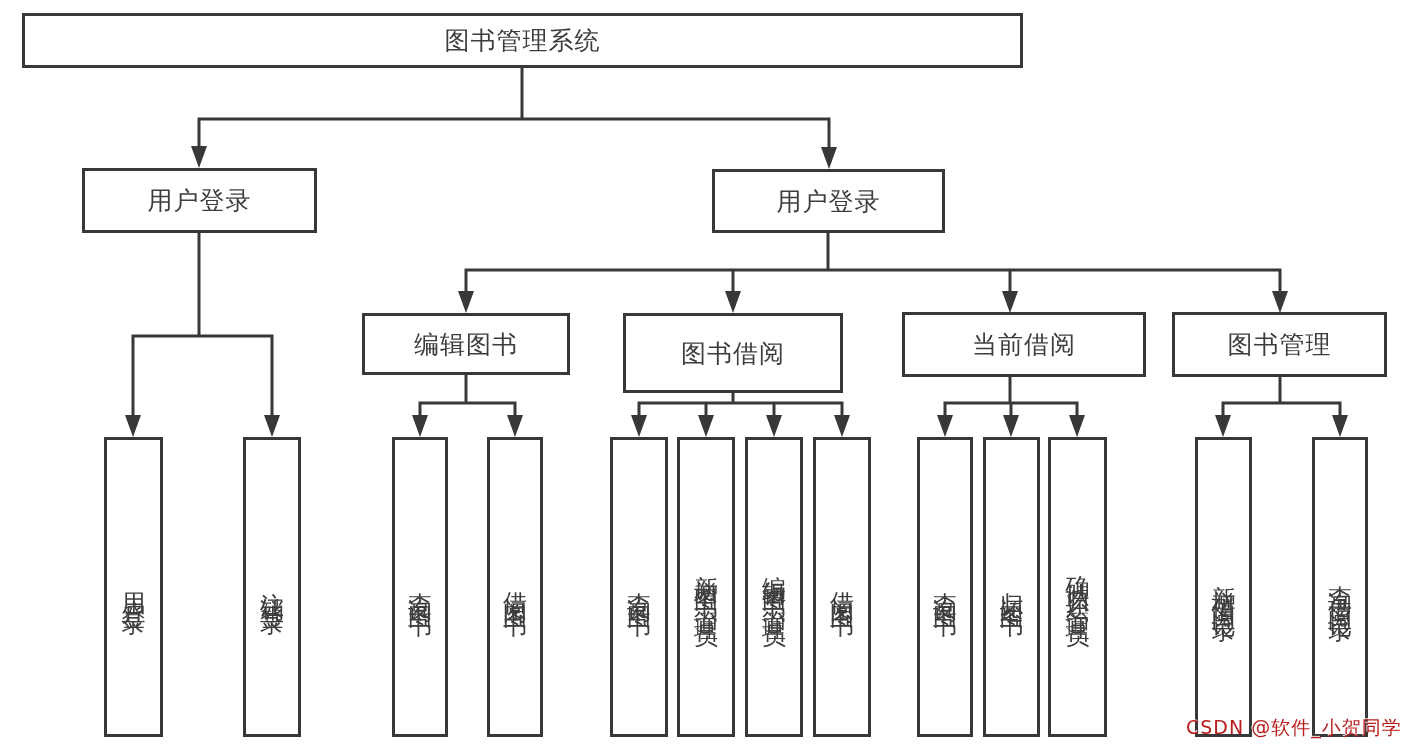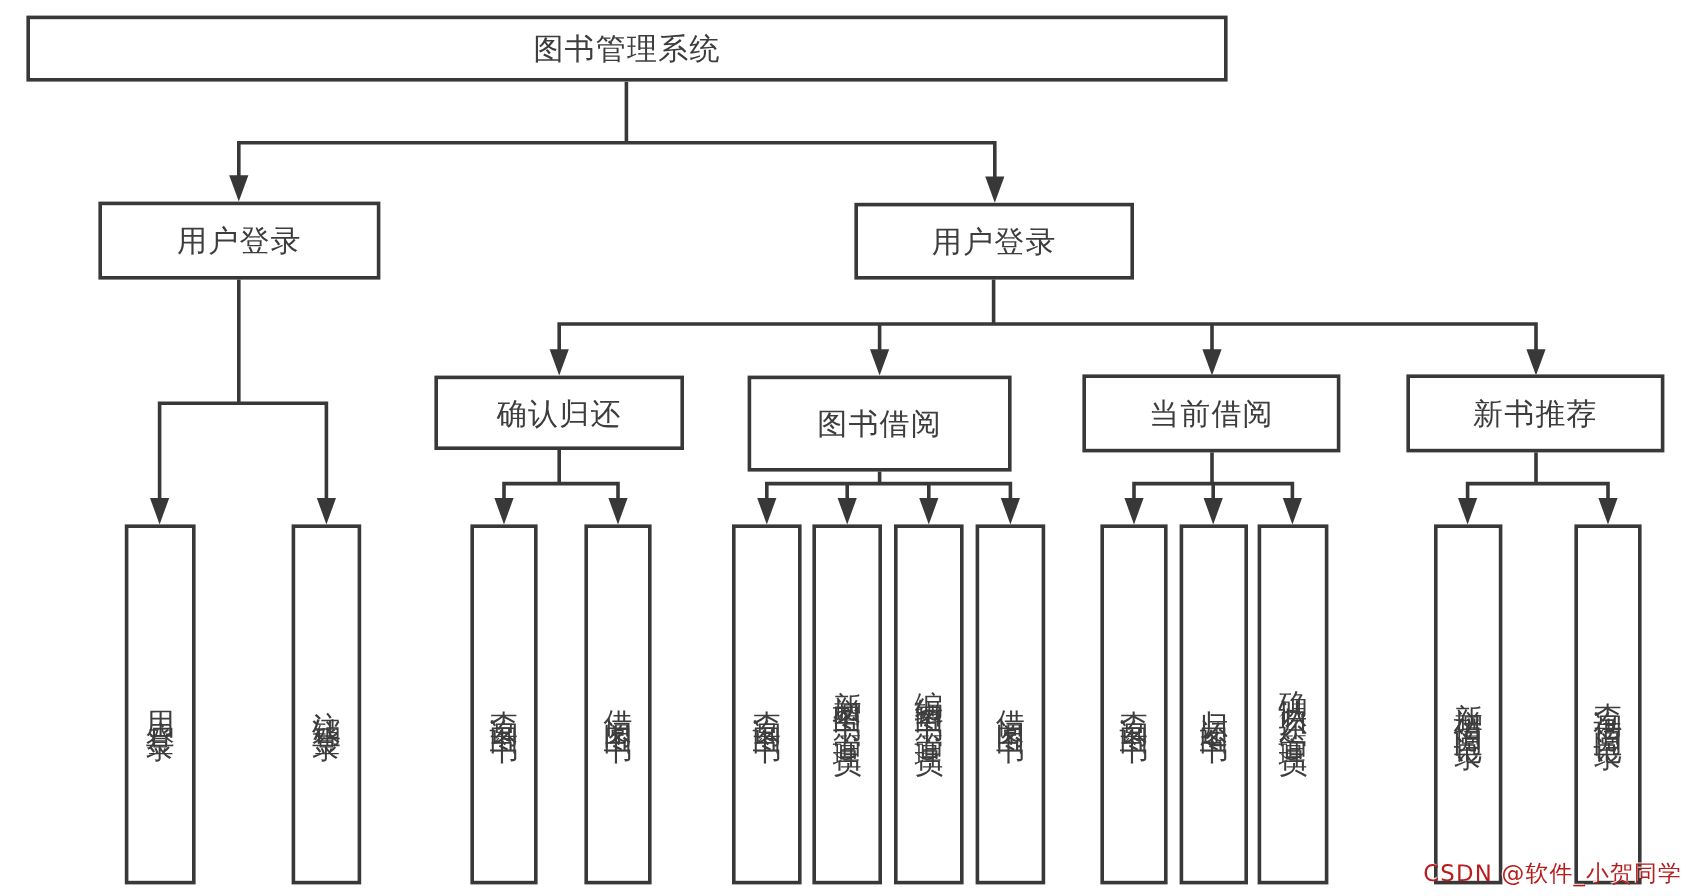--- a/index.html
+++ b/index.html
@@ -98,30 +98,30 @@
   </div>
 
   <div class="hbox" style="left:82px;top:168px;width:235px;height:65px">
     <span>用户登录</span>
   </div>
   <div class="hbox" style="left:712px;top:169px;width:233px;height:64px">
     <span>用户登录</span>
   </div>
 
   <div class="hbox" style="left:362px;top:313px;width:208px;height:62px">
-    <span>确认归还</span>
+    <span>编辑图书</span>
   </div>
   <div class="hbox" style="left:623px;top:313px;width:220px;height:80px">
     <span>图书借阅</span>
   </div>
-  <div class="hbox" style="left:902px;top:312px;width:215px;height:65px">
+  <div class="hbox" style="left:902px;top:312px;width:244px;height:65px">
     <span>当前借阅</span>
   </div>
   <div class="hbox" style="left:1172px;top:312px;width:215px;height:65px">
-    <span>新书推荐</span>
+    <span>图书管理</span>
   </div>
 
   <div class="vbox" style="left:104px;top:437px;width:59px;height:300px">
     <span class="vtext">用户登录</span>
   </div>
   <div class="vbox" style="left:243px;top:437px;width:58px;height:300px">
     <span class="vtext">注销登录</span>
   </div>
 
   <div class="vbox" style="left:392px;top:437px;width:56px;height:300px">

